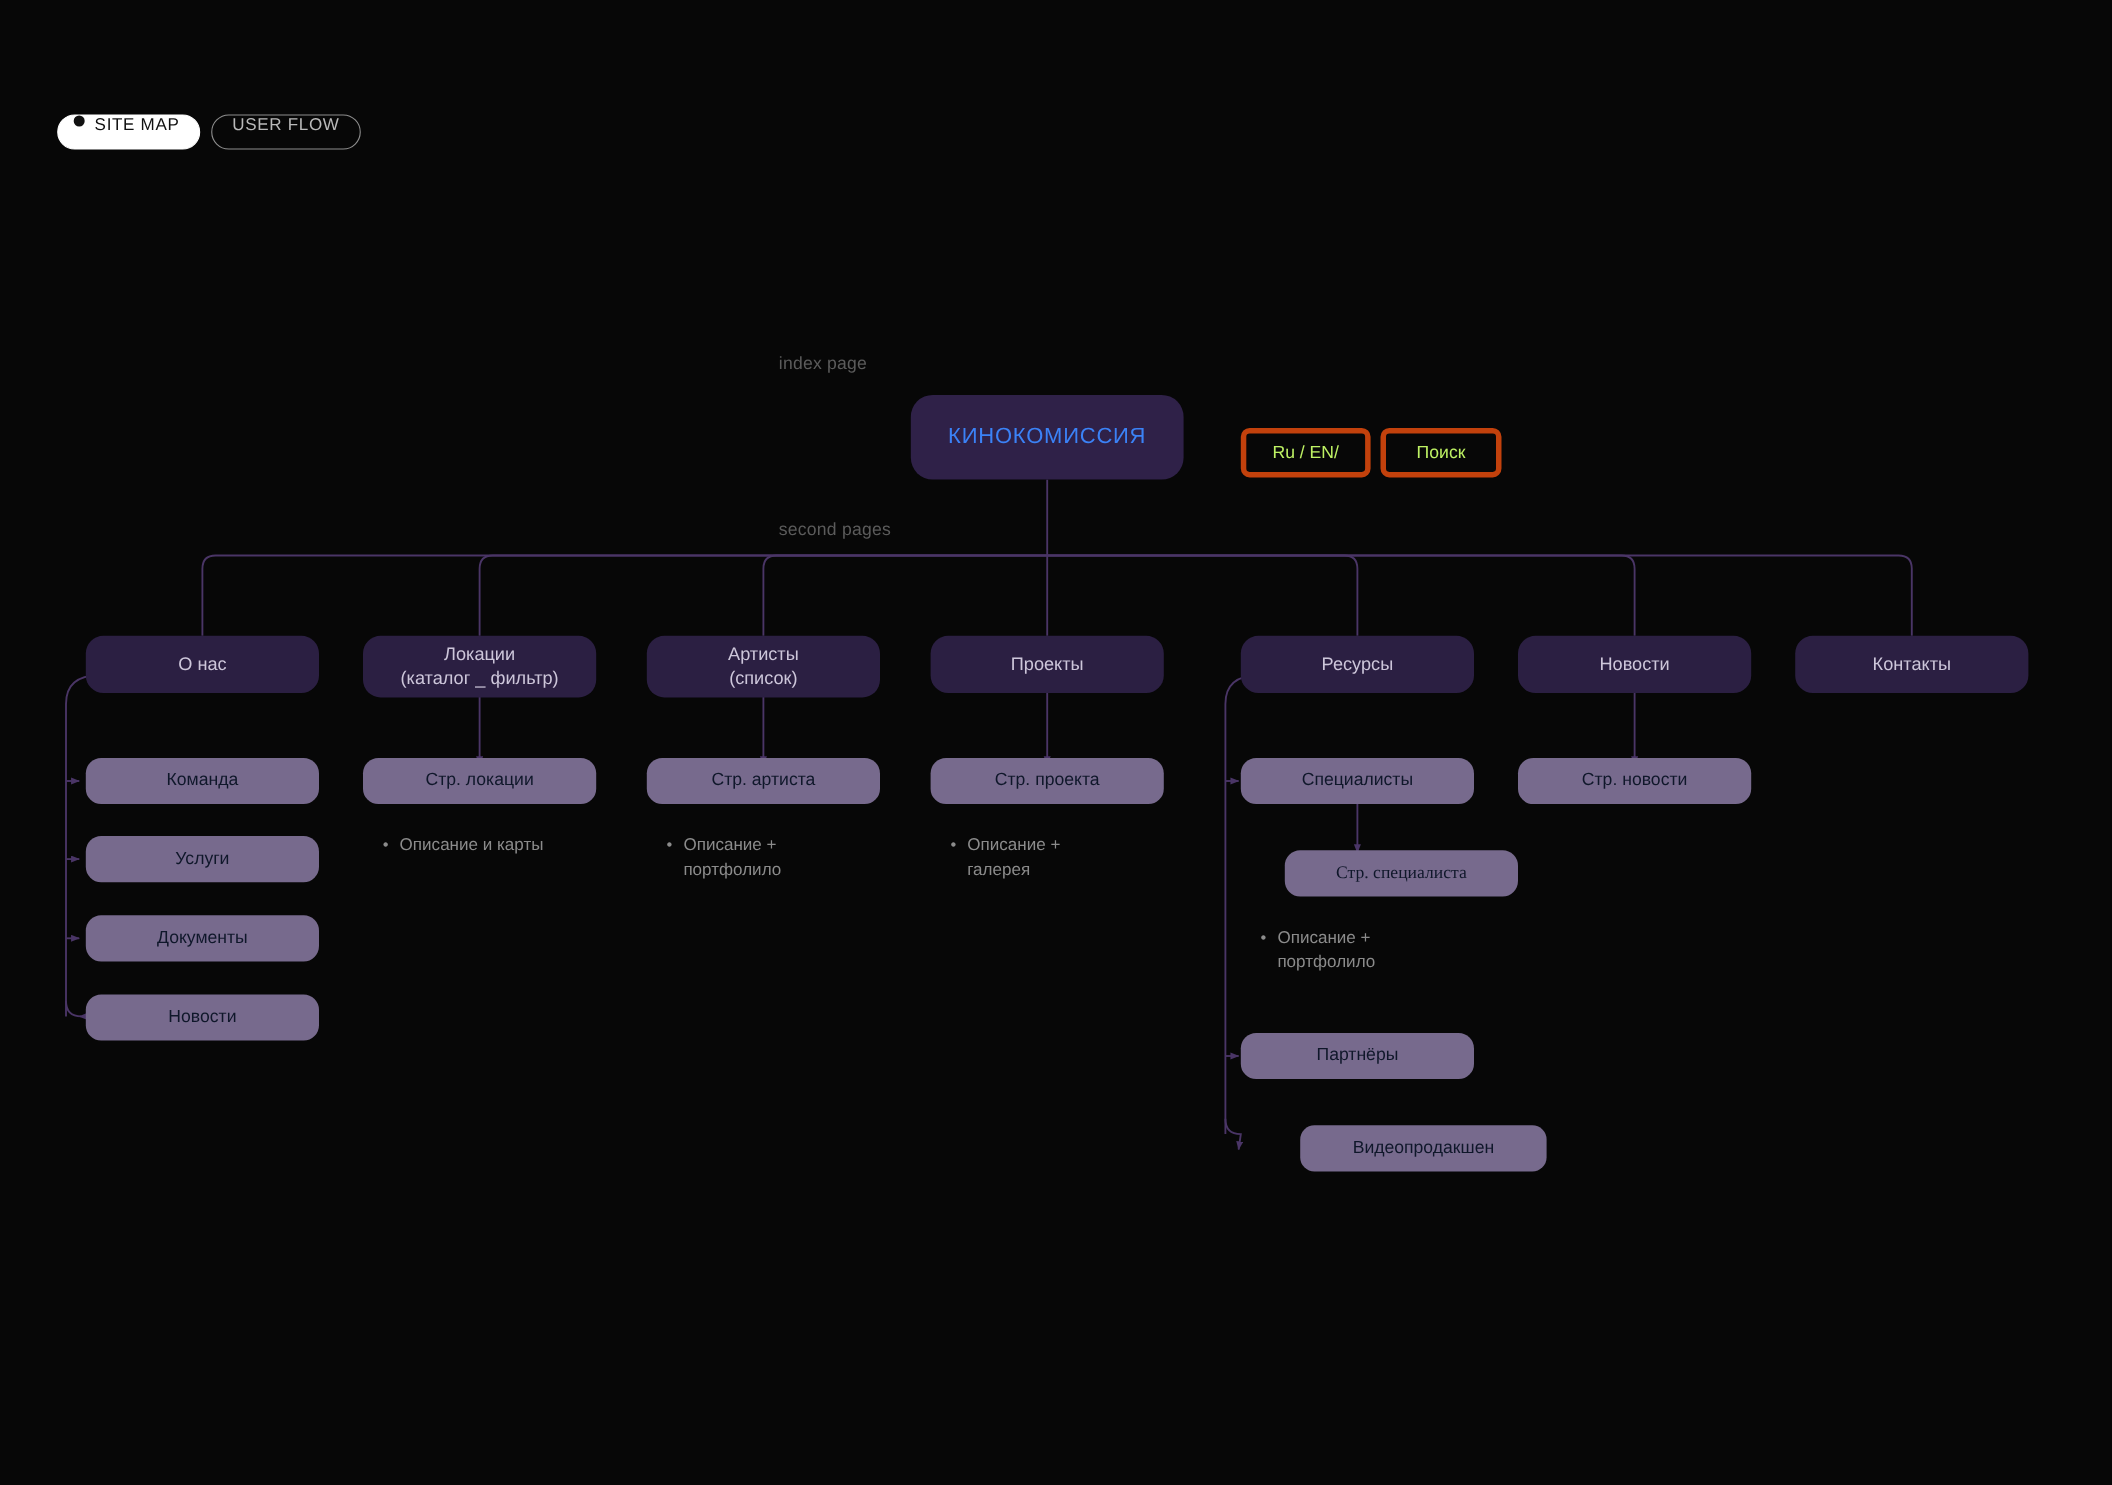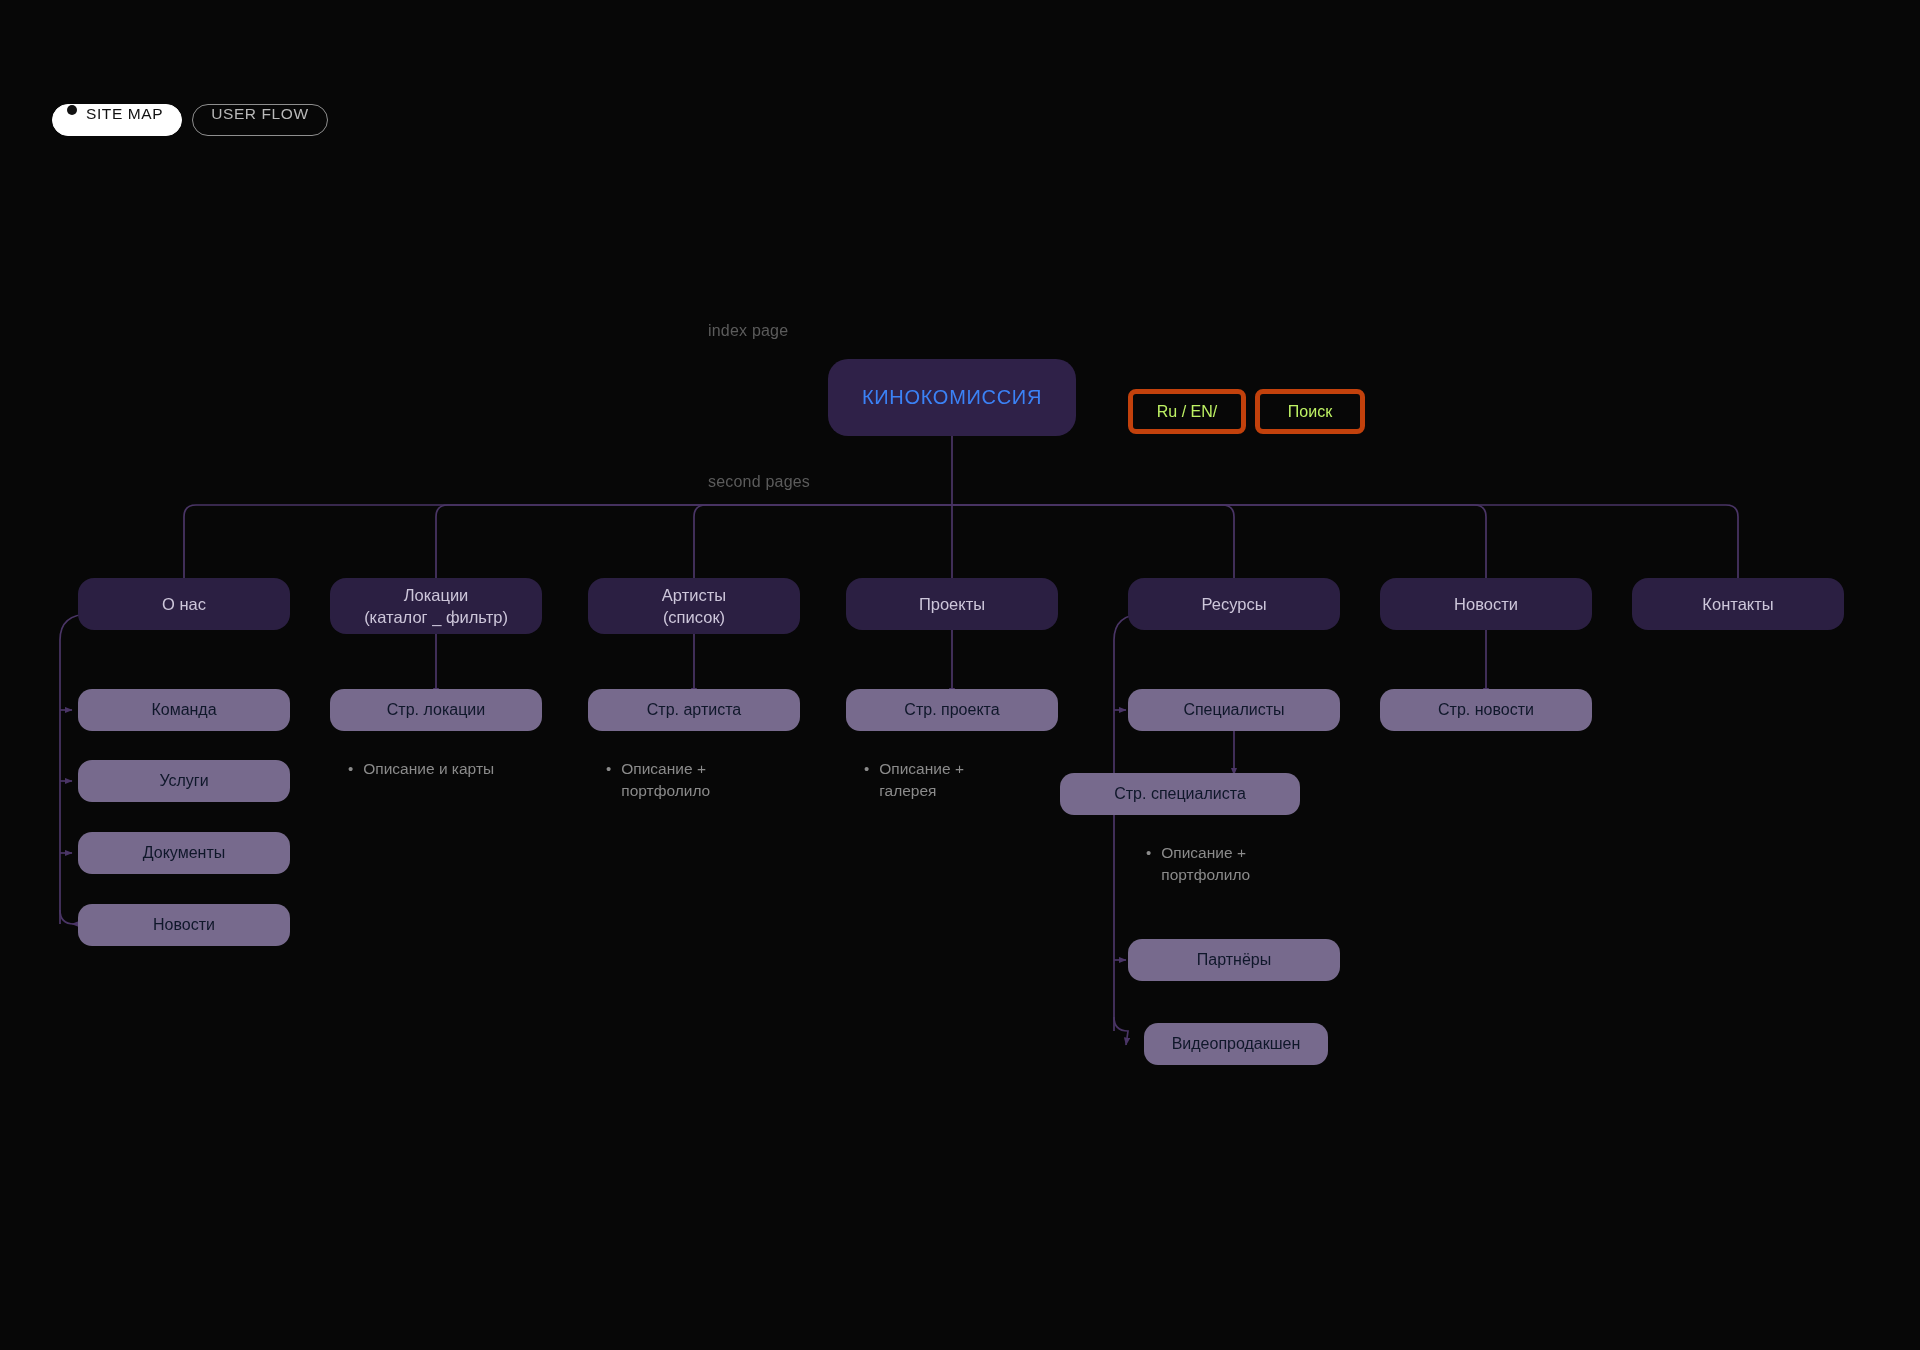--- a/index.html
+++ b/index.html
@@ -245,24 +245,24 @@
   </div>
 
   <div class="node level3" style="left:846px; top:689px; width:212px; height:42px;">Стр. проекта</div>
   <div class="note" style="left:864px; top:758px; width:190px;">
     <span class="bullet">•</span>
     <span class="note-text">Описание +
 галерея</span>
   </div>
 
   <div class="node level3" style="left:1128px; top:689px; width:212px; height:42px;">Специалисты</div>
-  <div class="node level3" style="left:1060px; top:773px; width:240px; height:42px;">Стр. специалиста</div>
+  <div class="node level3" style="left:1168px; top:773px; width:212px; height:42px;font-family:Liberation Serif, serif;">Стр. специалиста</div>
   <div class="note" style="left:1146px; top:842px; width:200px;">
     <span class="bullet">•</span>
     <span class="note-text">Описание +
 портфолило</span>
   </div>
   <div class="node level3" style="left:1128px; top:939px; width:212px; height:42px;">Партнёры</div>
-  <div class="node level3" style="left:1144px; top:1023px; width:184px; height:42px;">Видеопродакшен</div>
+  <div class="node level3" style="left:1182px; top:1023px; width:224px; height:42px;border-radius:13px;">Видеопродакшен</div>
 
   <div class="node level3" style="left:1380px; top:689px; width:212px; height:42px;">Стр. новости</div>
 
 </div>
 
 </body></html>

